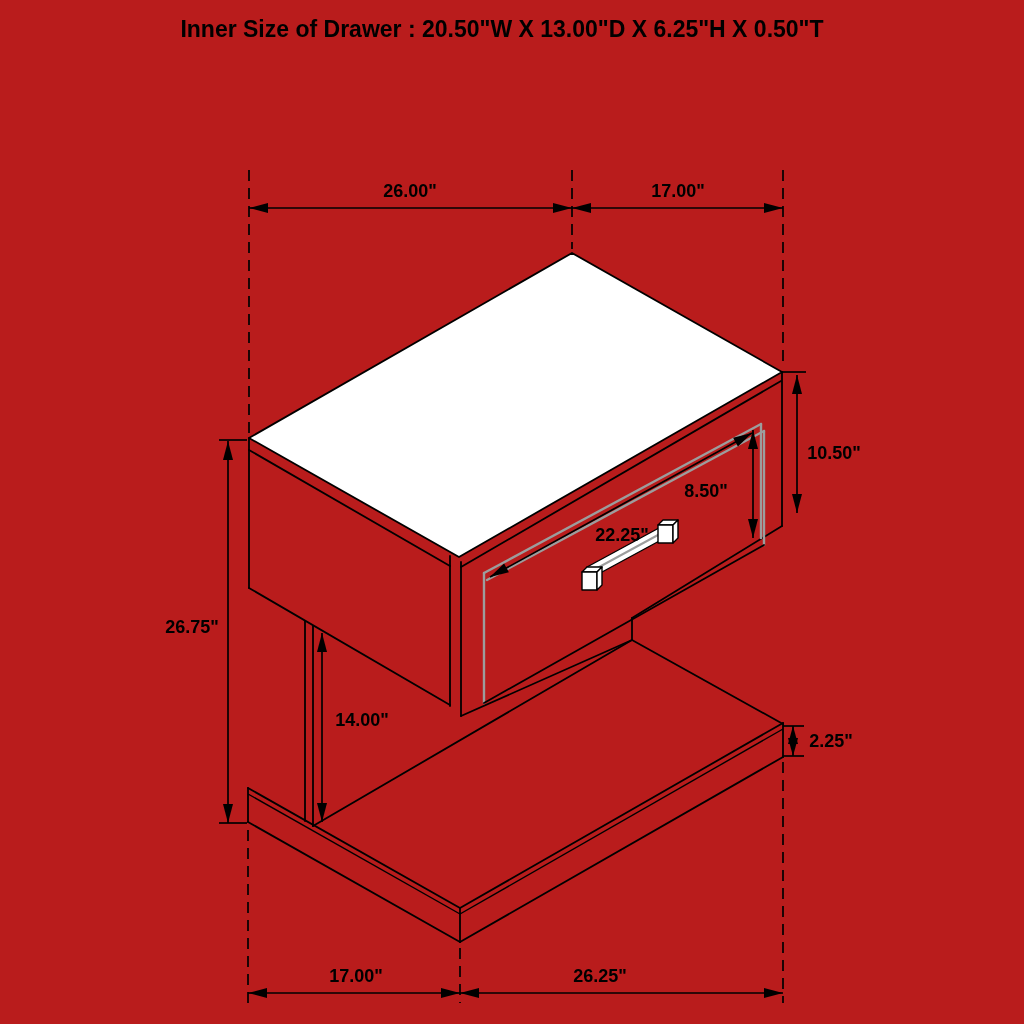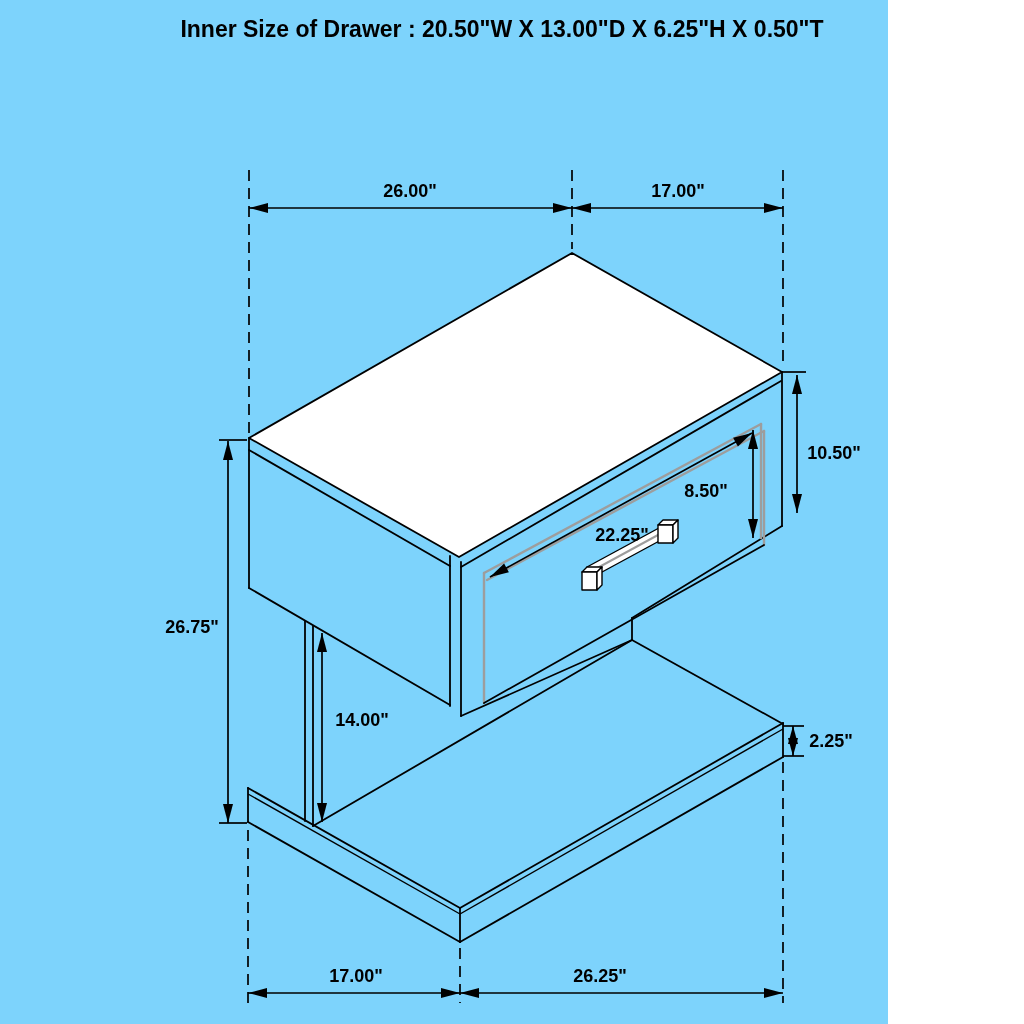--- a/index.html
+++ b/index.html
@@ -1,16 +1,16 @@
 <!DOCTYPE html>
 <html><head>
 <meta charset="utf-8">
 <style>
   html,body{margin:0;padding:0;background:#ffffff;}
-  .page{position:relative;width:888px;height:1024px;background:#7dd3fc;overflow:hidden;
+  .page{position:relative;width:1024px;height:1024px;background:#b91c1c;overflow:hidden;
         font-family:"Liberation Sans","DejaVu Sans",sans-serif;}
   svg{display:block}
   .dim-label{font:bold 18px "Liberation Sans","DejaVu Sans",sans-serif;fill:#000;}
   .title-text{font:bold 23px "Liberation Sans","DejaVu Sans",sans-serif;fill:#000;}
   .edge{stroke:#000;stroke-width:1.8;fill:none;stroke-linecap:round;}
   .edge-thin{stroke:#000;stroke-width:1.4;fill:none;}
   .gray{stroke:#9d9d9d;stroke-width:2.4;fill:none;stroke-linecap:round;}
   .dash{stroke:#000;stroke-width:1.7;fill:none;stroke-dasharray:11 7;}
   .dim{stroke:#000;stroke-width:1.7;fill:none;}
   .ah{fill:#000;stroke:none;}

